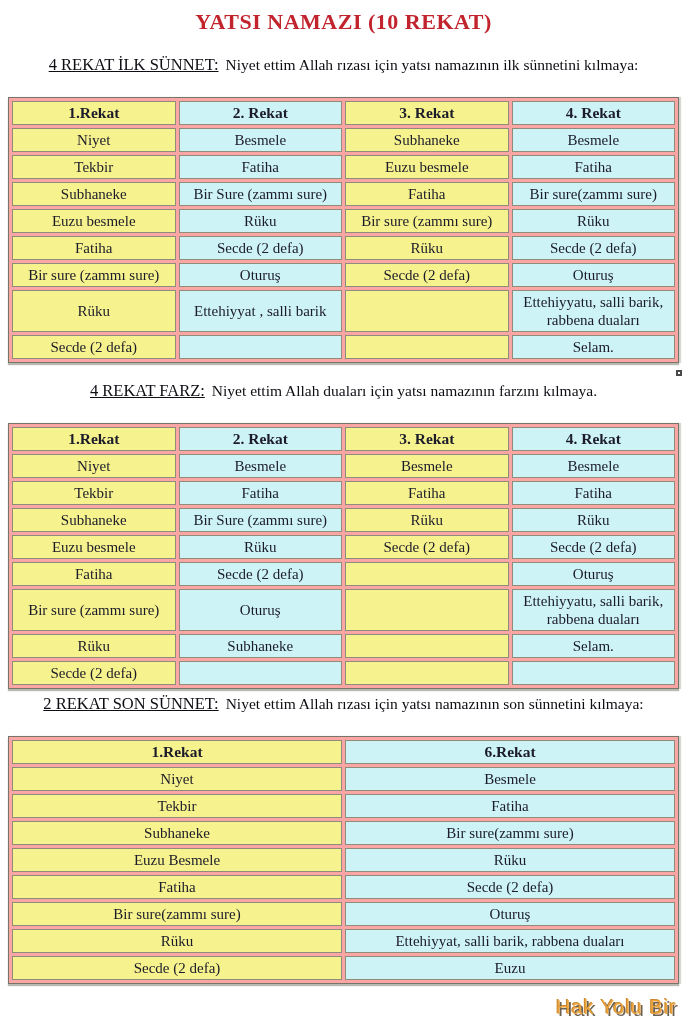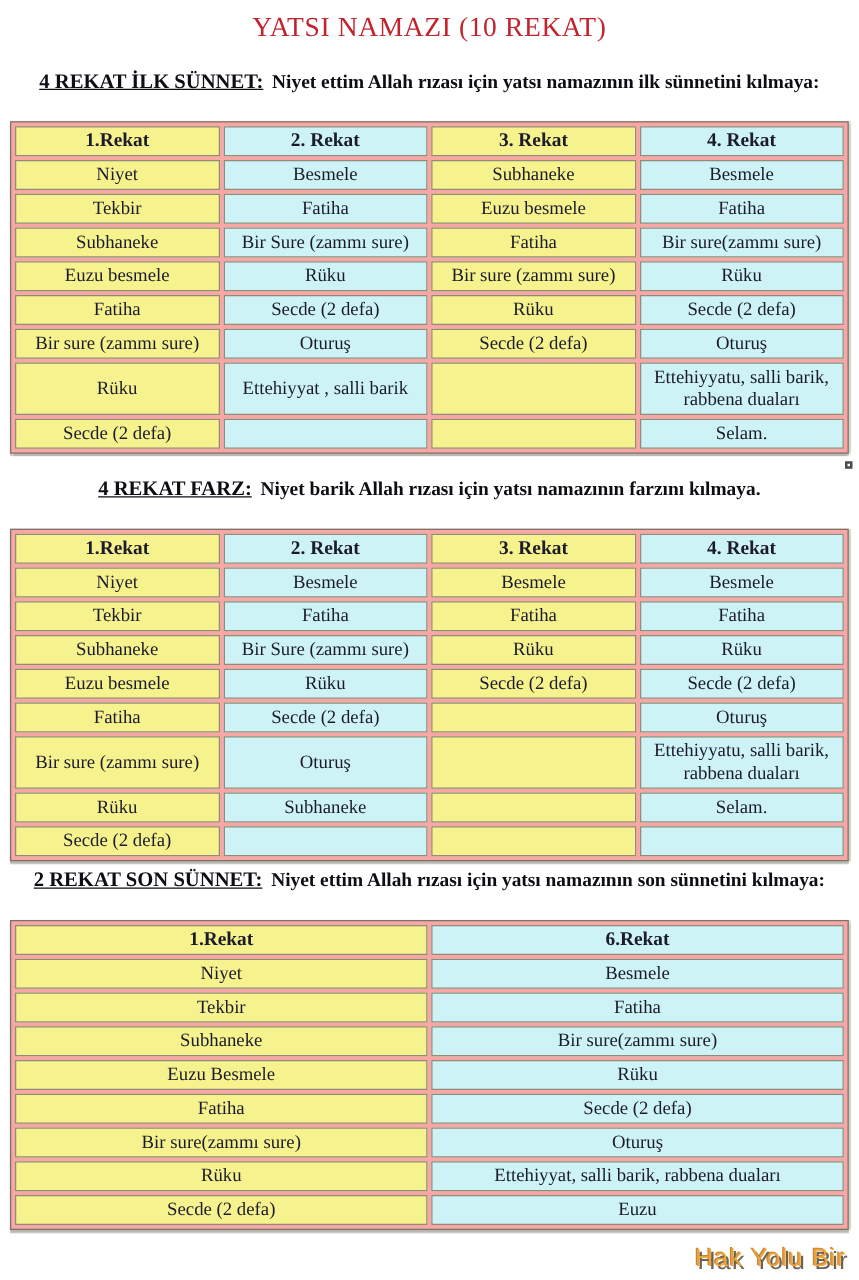--- a/index.html
+++ b/index.html
@@ -16,29 +16,29 @@
   body{
     width:687px;height:1024px;
     position:relative;overflow:hidden;
     font-family:"Liberation Serif", serif;
     color:var(--ink);
   }
   h1.doc-title{
     padding-top:9px;
     text-align:center;
     font-size:22px;
-    font-weight:normal;
+    font-weight:bold;
     letter-spacing:0.5px;
     color:var(--title-red);
   }
   p.section-head{
     margin:20px 6px 22px 6px;
     text-align:center;
     font-size:15.5px;
-    font-weight:bold;
+    font-weight:normal;
     color:#0d0d14;
   }
   p.section-head .sec-label{
     text-decoration:underline;
     margin-right:7px;
     font-size:16.5px;
   }
   table.rekat{
     width:671px;
     margin-left:8px;
@@ -149,21 +149,21 @@
         <td>Secde (2 defa)</td>
         <td>&nbsp;</td>
         <td>&nbsp;</td>
         <td>Selam.</td>
       </tr>
     </tbody>
   </table>
 <div class="square-row"><span class="sq"></span></div>
 
 <p class="section-head" style="margin-top:11px;">
-  <span class="sec-label">4 REKAT FARZ:</span><span>Niyet barik Allah rızası için yatsı namazının farzını kılmaya.</span>
+  <span class="sec-label">4 REKAT FARZ:</span><span>Niyet ettim Allah duaları için yatsı namazının farzını kılmaya.</span>
 </p>
 <table class="rekat">
     <thead>
       <tr>
         <th>1.Rekat</th>
         <th>2. Rekat</th>
         <th>3. Rekat</th>
         <th>4. Rekat</th>
       </tr>
     </thead>

